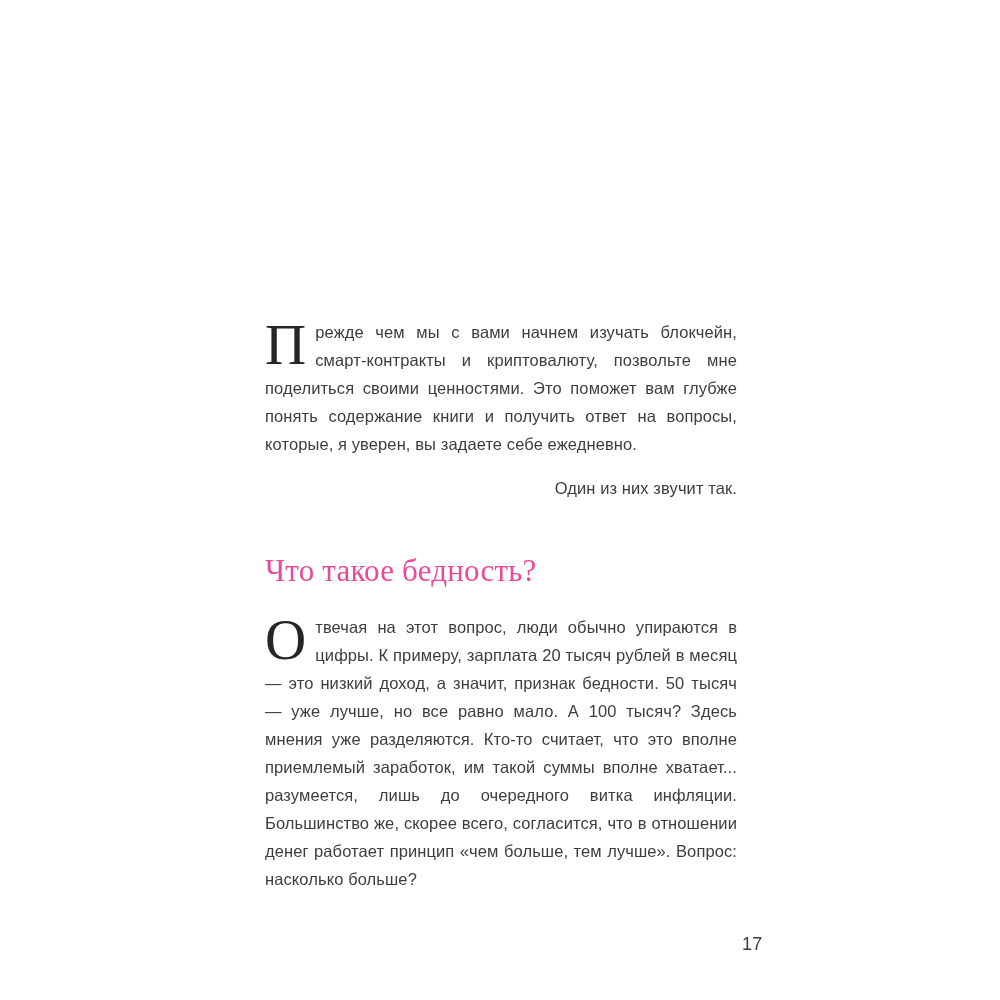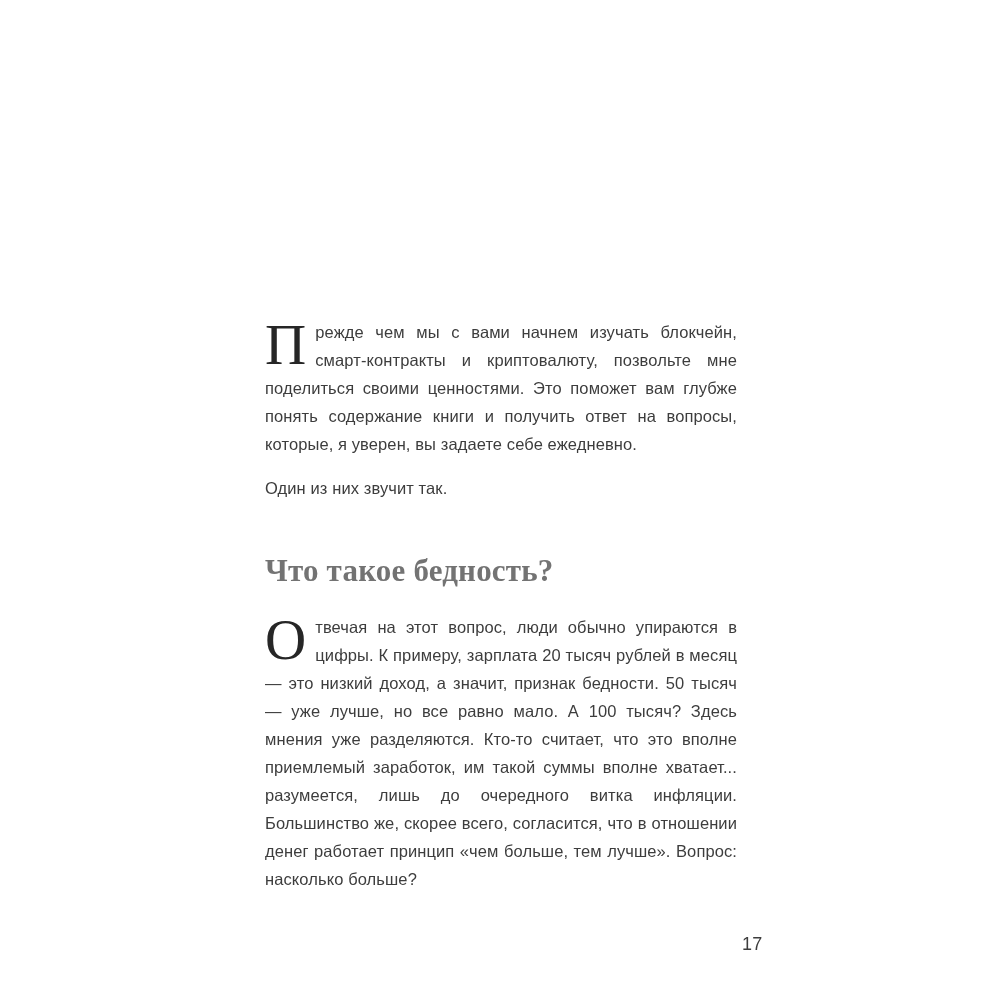--- a/index.html
+++ b/index.html
@@ -23,38 +23,38 @@
   }
   .body-text {
     font-size: 16.5px;
     line-height: 28px;
     color: #3d3d3d;
     text-align: justify;
     letter-spacing: 0.1px;
     margin: 0 0 16px 0;
   }
   .lead-in {
-    text-align: left;
+    text-align: right;
     margin: 0;
   }
   .dropcap {
     float: left;
     font-family: "Liberation Serif", serif;
     font-size: 57px;
     line-height: 46px;
     margin: 4px 9px 0 0;
     color: #262626;
     font-weight: 400;
   }
   .chapter-heading {
     font-family: "Liberation Serif", serif;
     font-size: 31px;
     line-height: 37px;
-    font-weight: 700;
-    color: #737373;
+    font-weight: 400;
+    color: #ec4899;
     letter-spacing: 0.2px;
     margin: 50px 0 24px 0;
   }
   .page-number {
     position: absolute;
     left: 742px;
     top: 934px;
     font-size: 18px;
     color: #3d3d3d;
     letter-spacing: 0.3px;

